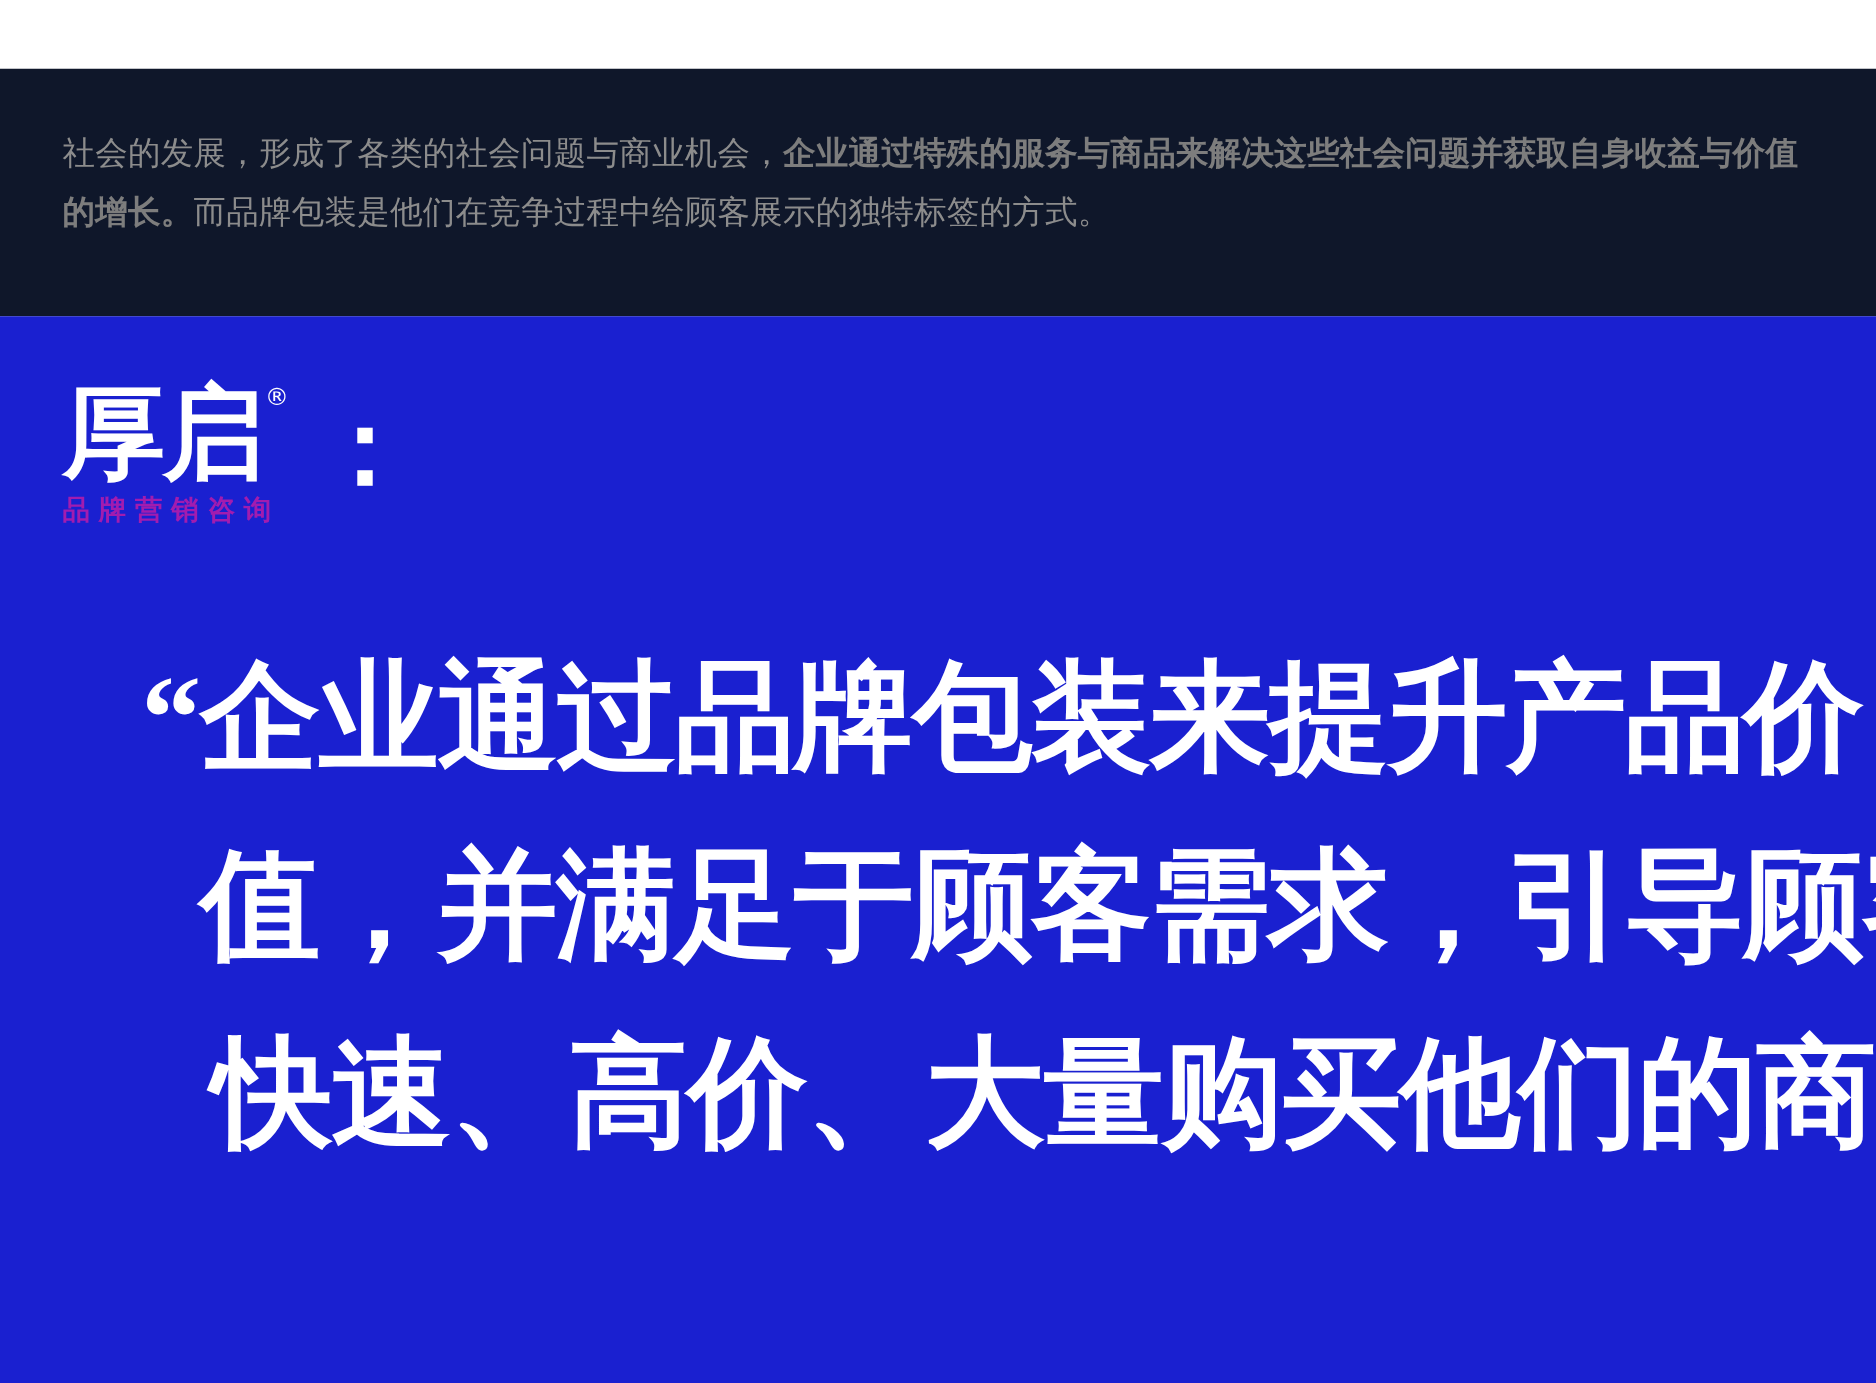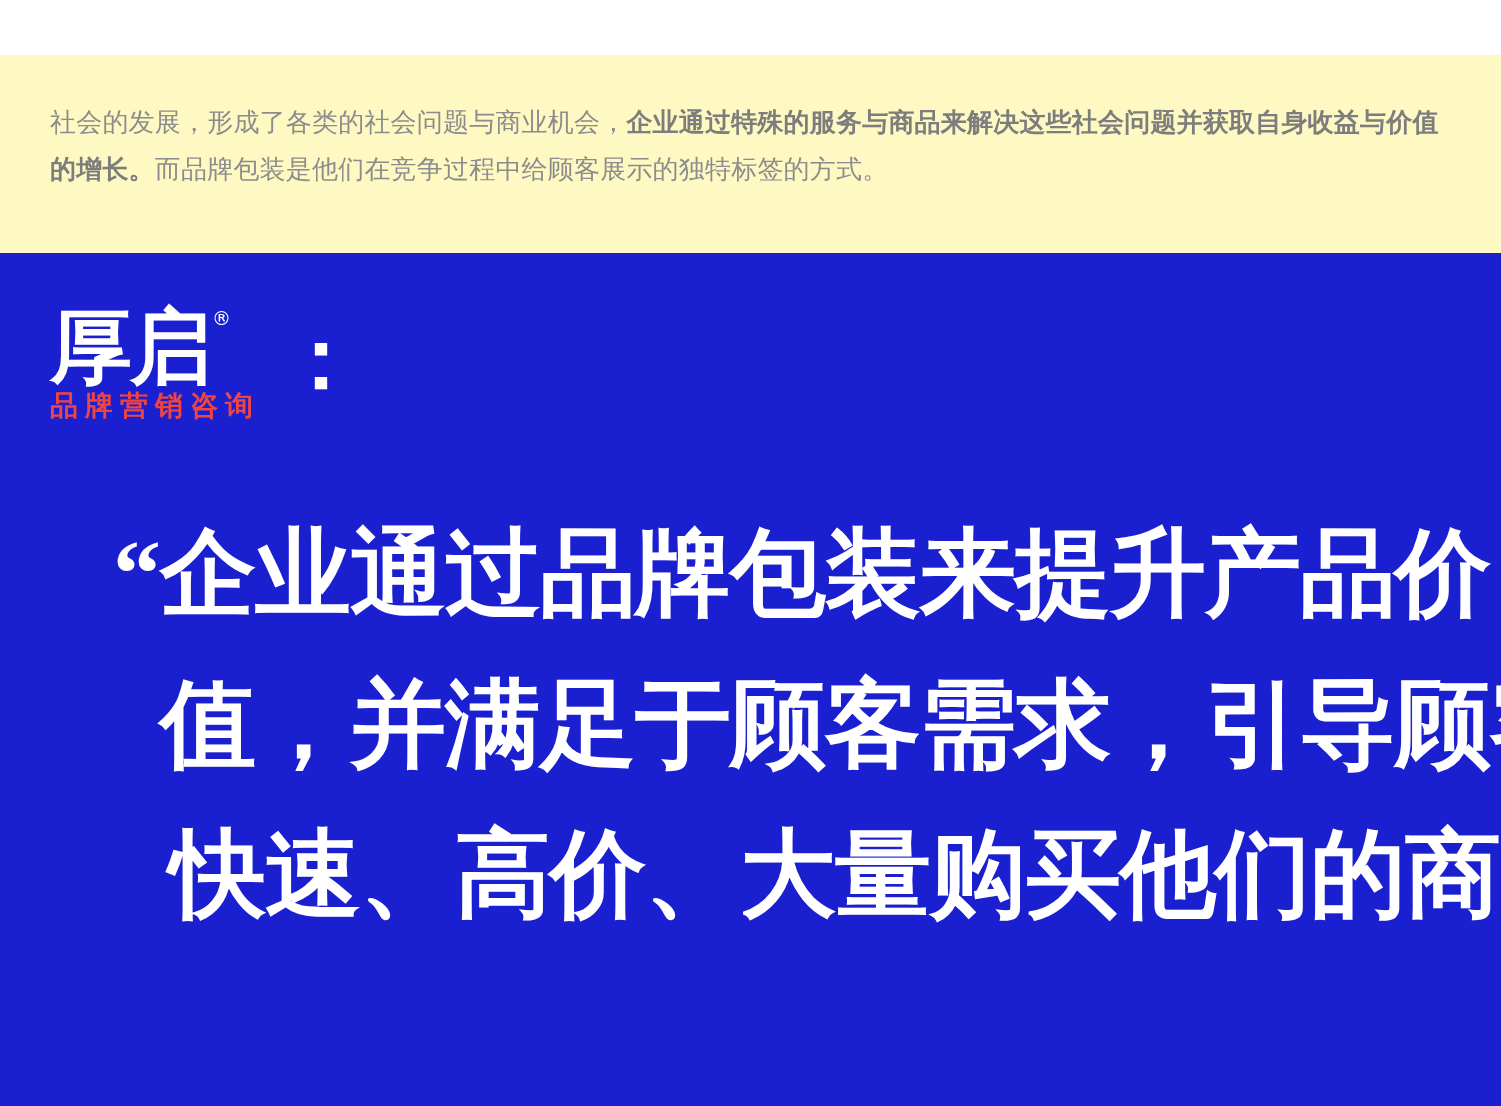--- a/index.html
+++ b/index.html
@@ -30,21 +30,21 @@
     background: #ffffff;
   }
 
   
   .intro-band {
     position: absolute;
     left: 0;
     top: 55px;
     width: 1501px;
     height: 198px;
-    background: #fef9c3;
+    background: #0f172a;
   }
   .intro-text {
     position: absolute;
     left: 50px;
     top: 44px;
     width: 1410px;
     font-size: 26px;
     line-height: 47px;
     color: #8c8c8c;
     letter-spacing: 0.2px;
@@ -93,26 +93,26 @@
   .logo-reg {
     font-size: 19px;
     line-height: 22px;
     color: #ffffff;
     margin-left: 2px;
     margin-top: 2px;
     font-family: "DejaVu Sans", sans-serif;
   }
   .logo-sub {
     margin-top: 6px;
-    font-size: 28px;
+    font-size: 22px;
     line-height: 26px;
     font-weight: bold;
-    color: #ef4444;
+    color: #a21caf;
     letter-spacing: 7px;
-    font-family: Liberation Mono, monospace;
+    font-family: Liberation Serif, serif;
   }
   .logo-colon {
     margin-left: 18px;
     margin-top: 10px;
     font-size: 86px;
     line-height: 86px;
     font-weight: bold;
     color: #ffffff;
     font-family: "DejaVu Sans", sans-serif;
   }

